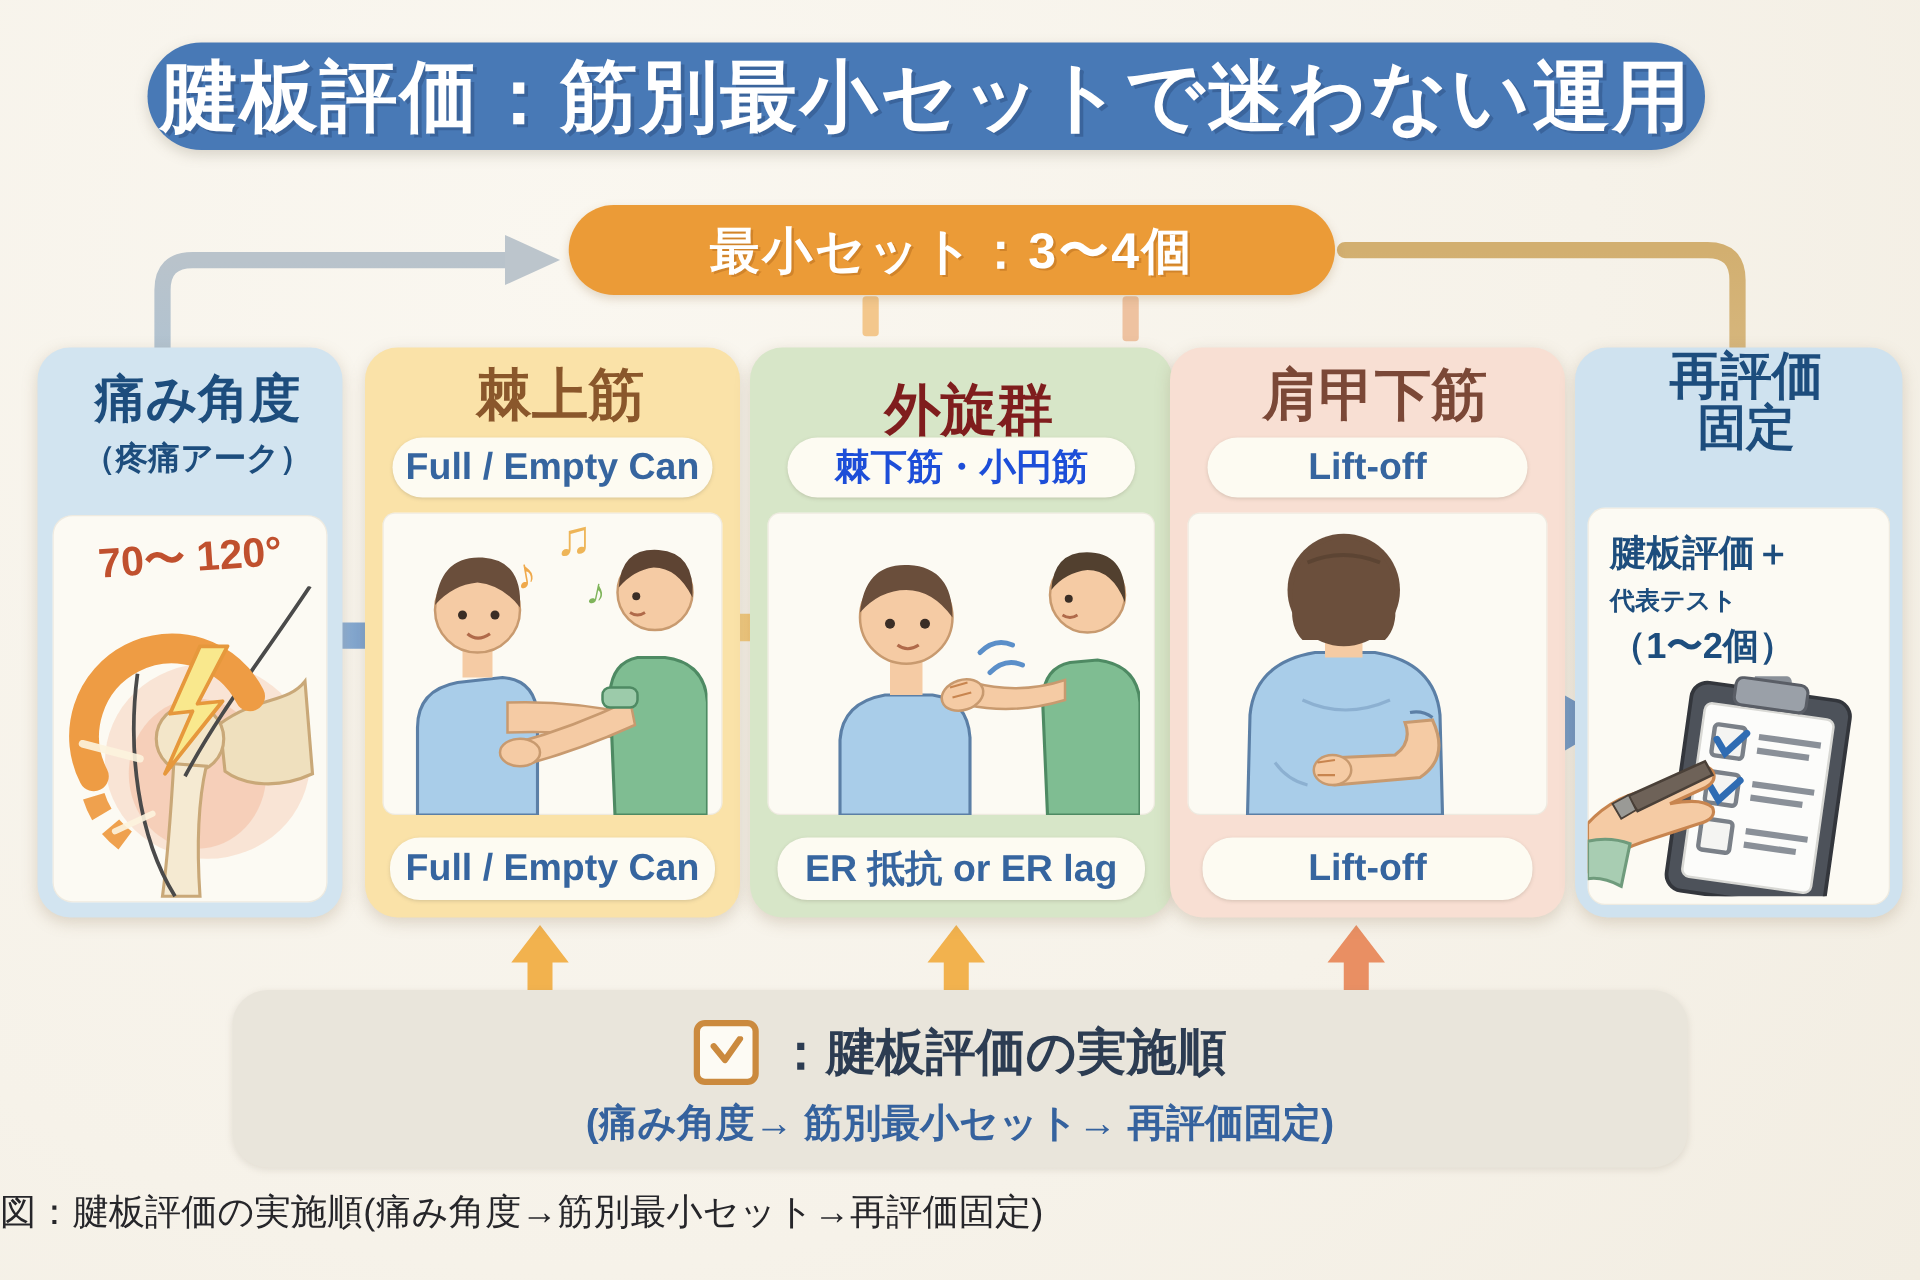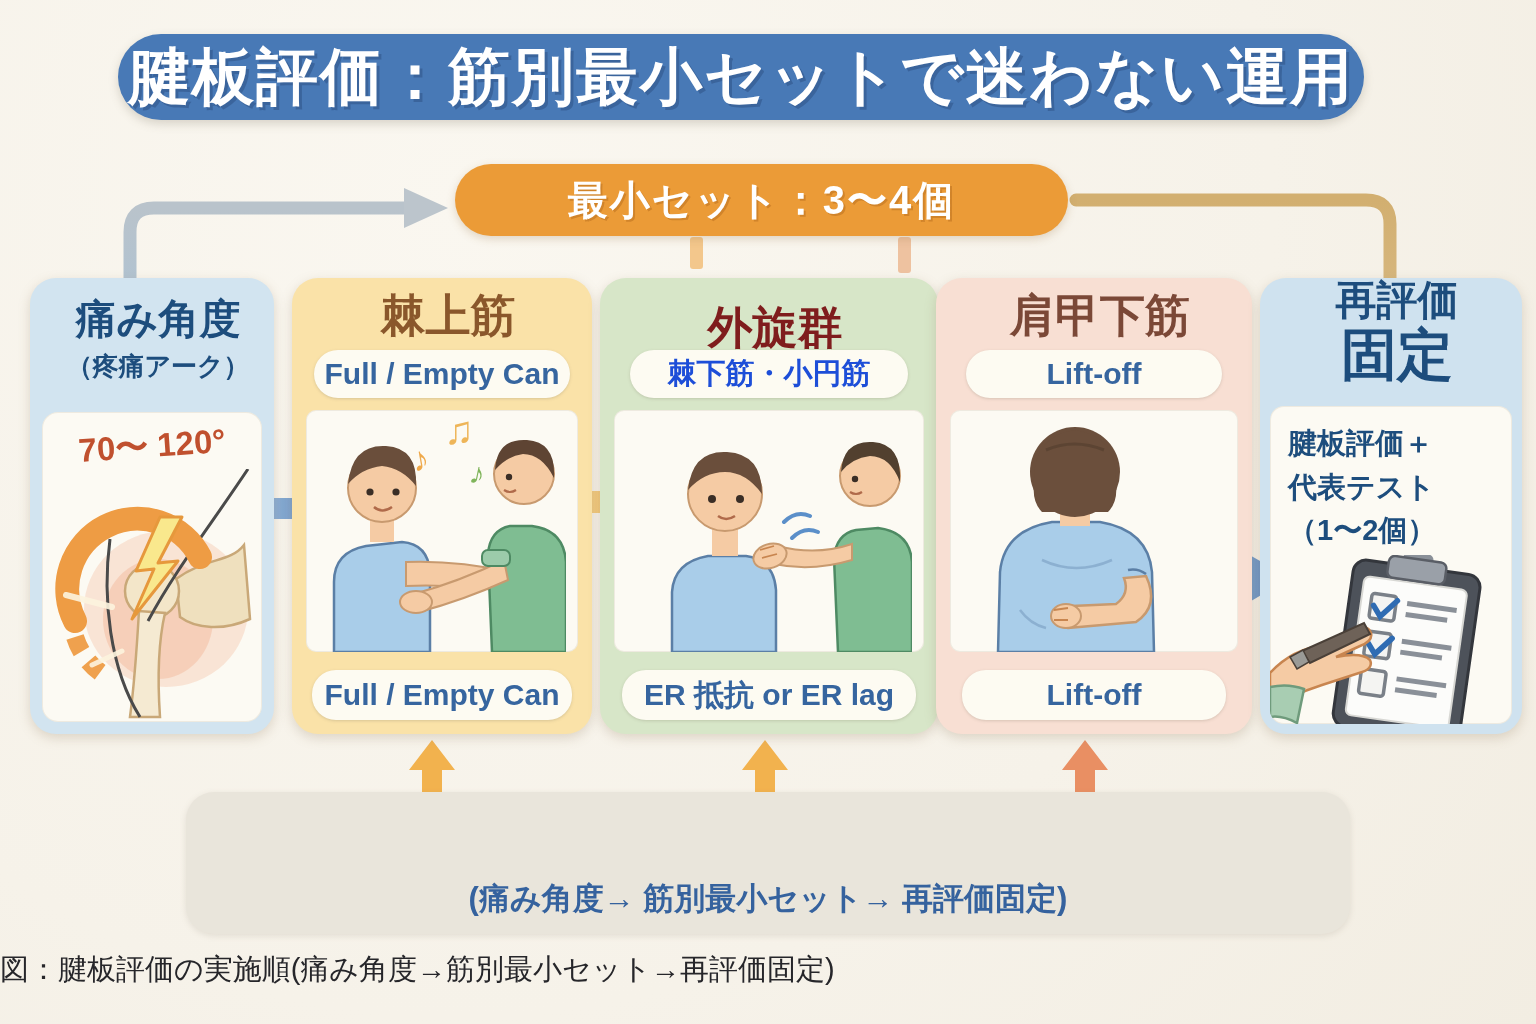--- a/index.html
+++ b/index.html
@@ -200,25 +200,25 @@
         <ellipse cx="116" cy="206" rx="15" ry="12" fill="#f5cba4" stroke="#c89a6f" stroke-width="2"></ellipse>
         <path d="M 104 200 L 118 198 M 104 210 L 118 210" stroke="#c8854f" stroke-width="1.8"></path>
         <path d="M 196 164 Q 188 158 178 160" fill="none" stroke="#5b7fa6" stroke-width="2.5"></path>
       </svg>
     </div>
     <div class="abs pill center" style="left:26px;right:26px;bottom:14px;height:50px;font-size:30px;">Lift-off</div>
   </div>
 
   <div class="abs card" style="left:1260px;width:250px;background:#cfe2ef;">
     <div class="card-title navy" style="font-size:41px;line-height:1.12;">再評価</div>
-    <div class="card-title navy" style="font-size:56px;line-height:1.12;">固定</div>
+    <div class="card-title navy" style="font-size:39px;line-height:1.12;font-family:Liberation Mono, monospace;">固定</div>
     <div class="abs illo-box" style="left:10px;right:10px;top:128px;bottom:10px;border-radius:14px;overflow:hidden;">
       <div style="padding:16px 0 0 18px;">
         <div class="navy" style="font-size:29px;font-weight:bold;line-height:1.5;">腱板評価＋</div>
-        <div class="navy" style="font-size:29px;font-weight:bold;line-height:1.5;">代表テスト</div>
+        <div class="navy" style="font-size:20px;font-weight:bold;line-height:1.5;">代表テスト</div>
         <div class="navy" style="font-size:29px;font-weight:bold;line-height:1.5;">（1〜2個）</div>
       </div>
       <svg width="230" height="176" viewBox="0 0 230 176" style="margin-top:2px;">
         <g transform="rotate(8 140 100)">
           <rect x="72" y="12" width="128" height="168" rx="13" fill="#4d525a" stroke="#33363c" stroke-width="3"></rect>
           <rect x="84" y="28" width="104" height="140" rx="6" fill="#fcfcfa" stroke="#d8d8d4" stroke-width="2"></rect>
           <rect x="120" y="-2" width="30" height="14" rx="5" fill="#8a9098"></rect>
           <rect x="106" y="4" width="58" height="22" rx="6" fill="#9aa0a8" stroke="#5a5e66" stroke-width="2.5"></rect>
 
           <rect x="94" y="44" width="25" height="25" rx="3" fill="#f4f4f2" stroke="#7a8088" stroke-width="3.5"></rect>
@@ -238,18 +238,26 @@
 
         <path d="M 0 118 Q 22 94 54 90 L 88 74 Q 98 70 101 78 Q 103 86 90 91 L 66 102 Q 92 97 100 105 Q 104 114 89 118 L 52 130 Q 20 140 0 156 Z" fill="#f5cba4" stroke="#c8854f" stroke-width="2.5"></path>
         <polygon points="32,96 94,68 100,79 40,108" fill="#6e6258" stroke="#4a4038" stroke-width="2"></polygon>
         <polygon points="20,102 33,95 39,107 27,114" fill="#9a9a96" stroke="#4a4038" stroke-width="1.5"></polygon>
         <path d="M 0 132 Q 18 128 34 134 L 27 168 Q 12 160 0 162 Z" fill="#a8cdb2" stroke="#6f9b7c" stroke-width="2.5"></path>
       </svg>
     </div>
   </div>
 
   <div class="abs legend-box">
+    <div class="legend-row1">
+      <span class="legend-check">
+        <svg width="28" height="26" viewBox="0 0 28 26">
+          <path d="M 4 8 L 13 19 L 25 2" fill="none" stroke="#cb8a3e" stroke-width="5" stroke-linecap="round" stroke-linejoin="round"></path>
+        </svg>
+      </span>
+      <span class="legend-head">：腱板評価の実施順</span>
+    </div>
     <div class="legend-sub">(痛み角度→ 筋別最小セット→ 再評価固定)</div>
   </div>
 
   <div class="abs caption">図：腱板評価の実施順(痛み角度→筋別最小セット→再評価固定)</div>
 
 </div>
 
 </body></html>

